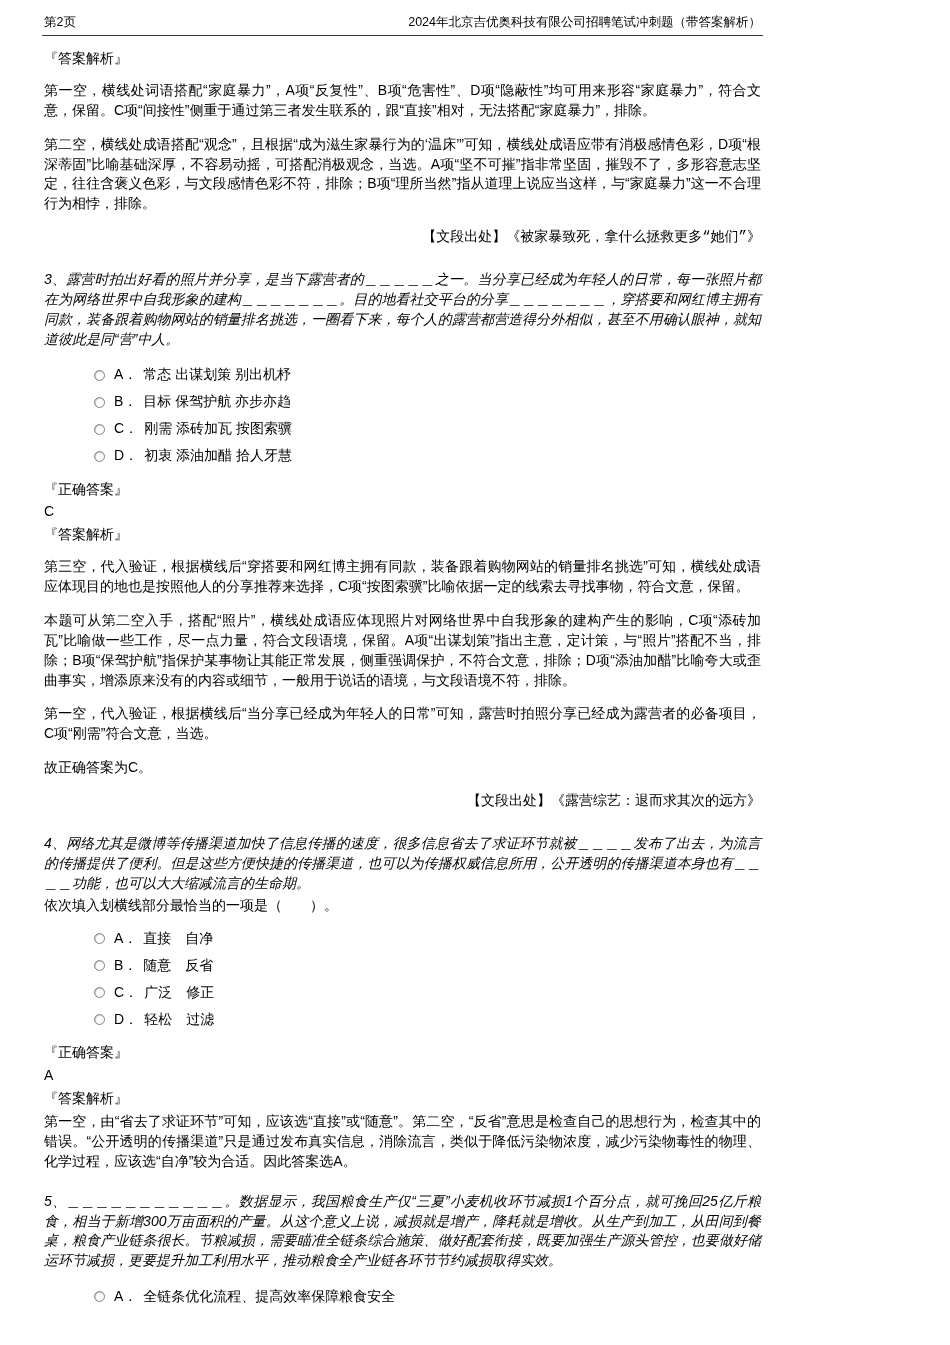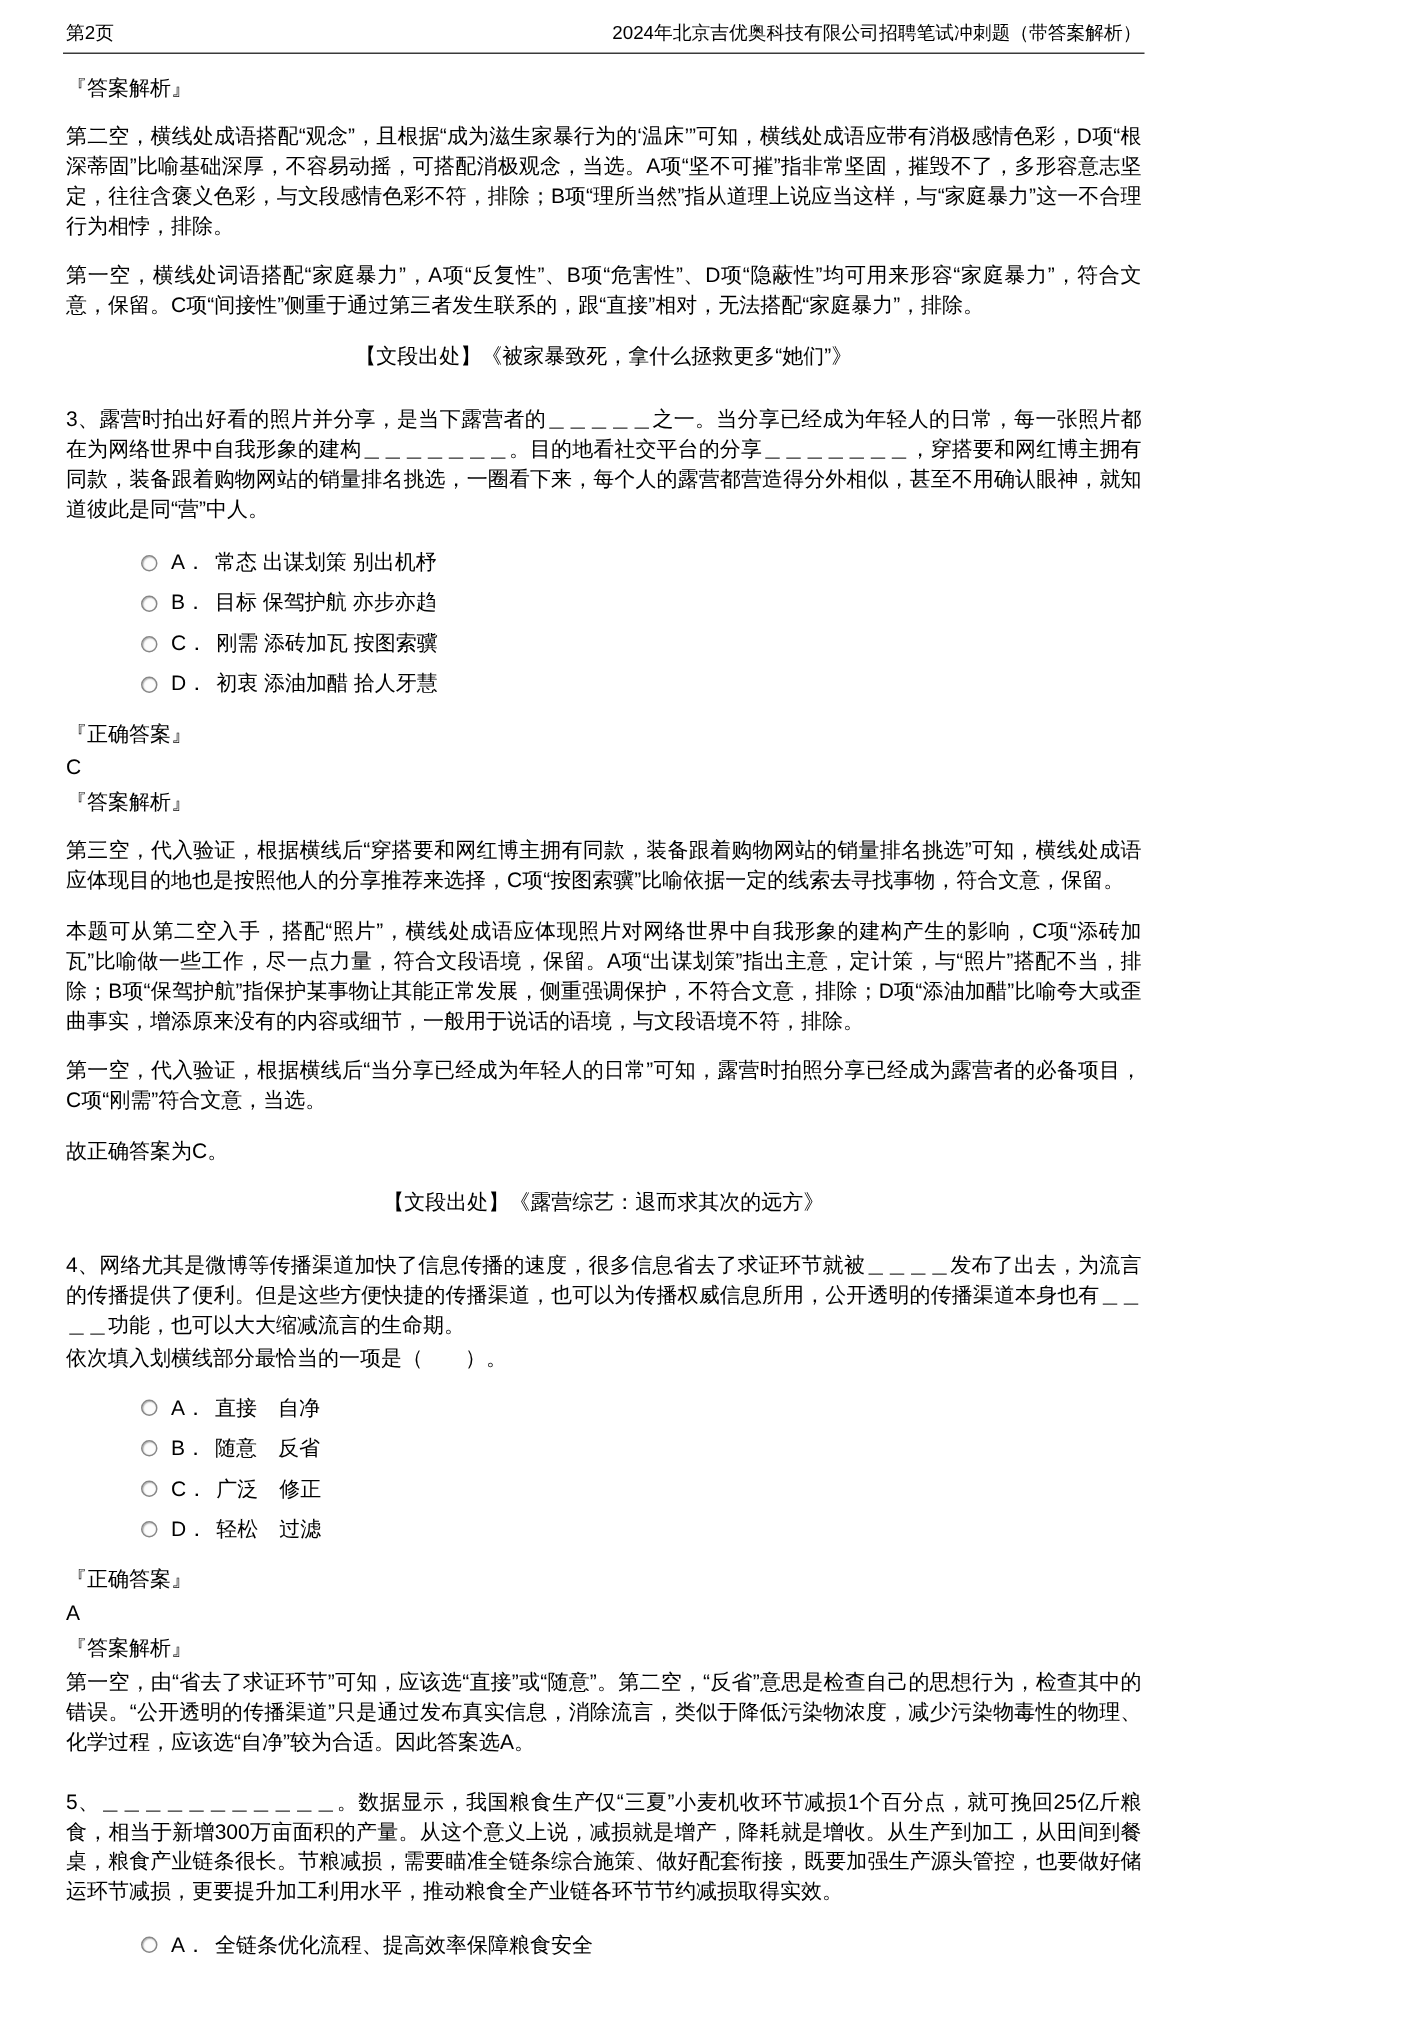--- a/index.html
+++ b/index.html
@@ -14,24 +14,24 @@
     border-bottom:1px solid #3a3a3a;font-size:12.5px;
   }
   .header .title{text-align:right;}
   .main{
     flex:1;padding:13px 44px 0 44px;font-size:14px;line-height:1.42;
     text-align:justify;
   }
   .main p{margin:0 0 14px 0;}
   p.label{margin:0 0 12px 0;text-align:left;}
   p.tight{margin:0 0 3px 0;text-align:left;}
-  p.stem{margin-bottom:12px;}
+  p.stem{margin-bottom:12px;font-style:italic;}
   p.prompt{margin:0 0 10px 0;text-align:left;}
   p.conclusion{text-align:left;}
-  p.source{margin-bottom:22px;text-align:center;}
+  p.source{margin-bottom:22px;text-align:right;font-family:Liberation Mono, monospace;}
   .options{margin:2px 0 10px 0;}
   .option{display:flex;align-items:center;height:27px;margin-left:50px;cursor:default;}
   .radio{
     flex:0 0 auto;width:9px;height:9px;border:1px solid #878787;border-radius:50%;
     background:#fdfdfd;box-shadow:inset .5px .5px 1px rgba(0,0,0,.35);
     margin-right:9px;
   }
   .letter{margin-right:6px;}
 </style>
 </head>
@@ -40,22 +40,22 @@
 <div class="page">
 
   <div class="header">
     <span>第2页</span>
     <span class="title">2024年北京吉优奥科技有限公司招聘笔试冲刺题（带答案解析）</span>
   </div>
 
   <div class="main">
 
     <p class="label">『答案解析』</p>
+    <p>第一空，横线处词语搭配“家庭暴力”，A项“反复性”、B项“危害性”、D项“隐蔽性”均可用来形容“家庭暴力”，符合文意，保留。C项“间接性”侧重于通过第三者发生联系的，跟“直接”相对，无法搭配“家庭暴力”，排除。</p>
     <p>第二空，横线处成语搭配“观念”，且根据“成为滋生家暴行为的‘温床’”可知，横线处成语应带有消极感情色彩，D项“根深蒂固”比喻基础深厚，不容易动摇，可搭配消极观念，当选。A项“坚不可摧”指非常坚固，摧毁不了，多形容意志坚定，往往含褒义色彩，与文段感情色彩不符，排除；B项“理所当然”指从道理上说应当这样，与“家庭暴力”这一不合理行为相悖，排除。</p>
-    <p>第一空，横线处词语搭配“家庭暴力”，A项“反复性”、B项“危害性”、D项“隐蔽性”均可用来形容“家庭暴力”，符合文意，保留。C项“间接性”侧重于通过第三者发生联系的，跟“直接”相对，无法搭配“家庭暴力”，排除。</p>
     <p class="source">【文段出处】《被家暴致死，拿什么拯救更多“她们”》</p>
 
     <p class="stem">3、露营时拍出好看的照片并分享，是当下露营者的＿＿＿＿＿之一。当分享已经成为年轻人的日常，每一张照片都在为网络世界中自我形象的建构＿＿＿＿＿＿＿。目的地看社交平台的分享＿＿＿＿＿＿＿，穿搭要和网红博主拥有同款，装备跟着购物网站的销量排名挑选，一圈看下来，每个人的露营都营造得分外相似，甚至不用确认眼神，就知道彼此是同“营”中人。</p>
     <div class="options">
       <div class="option">
         <span class="radio"></span>
         <span class="letter">A．</span>
         <span>常态 出谋划策 别出机杼</span>
       </div>
       <div class="option">

